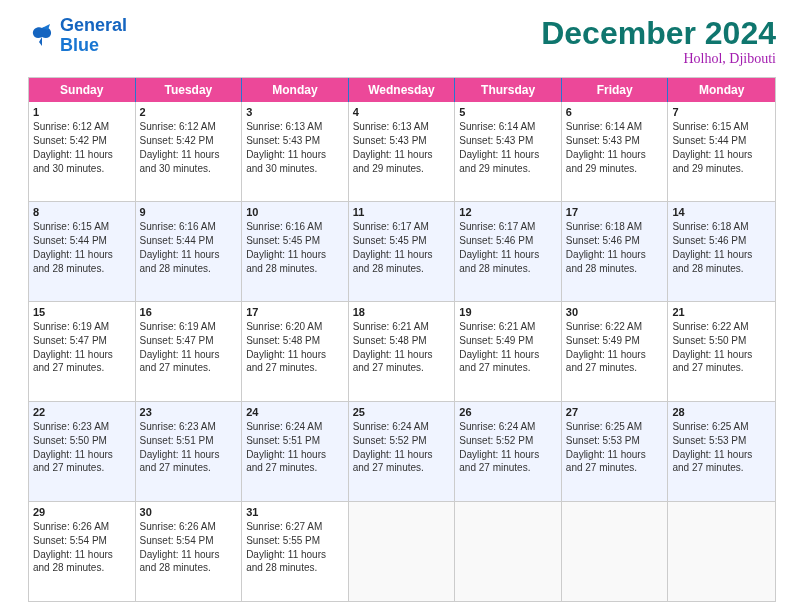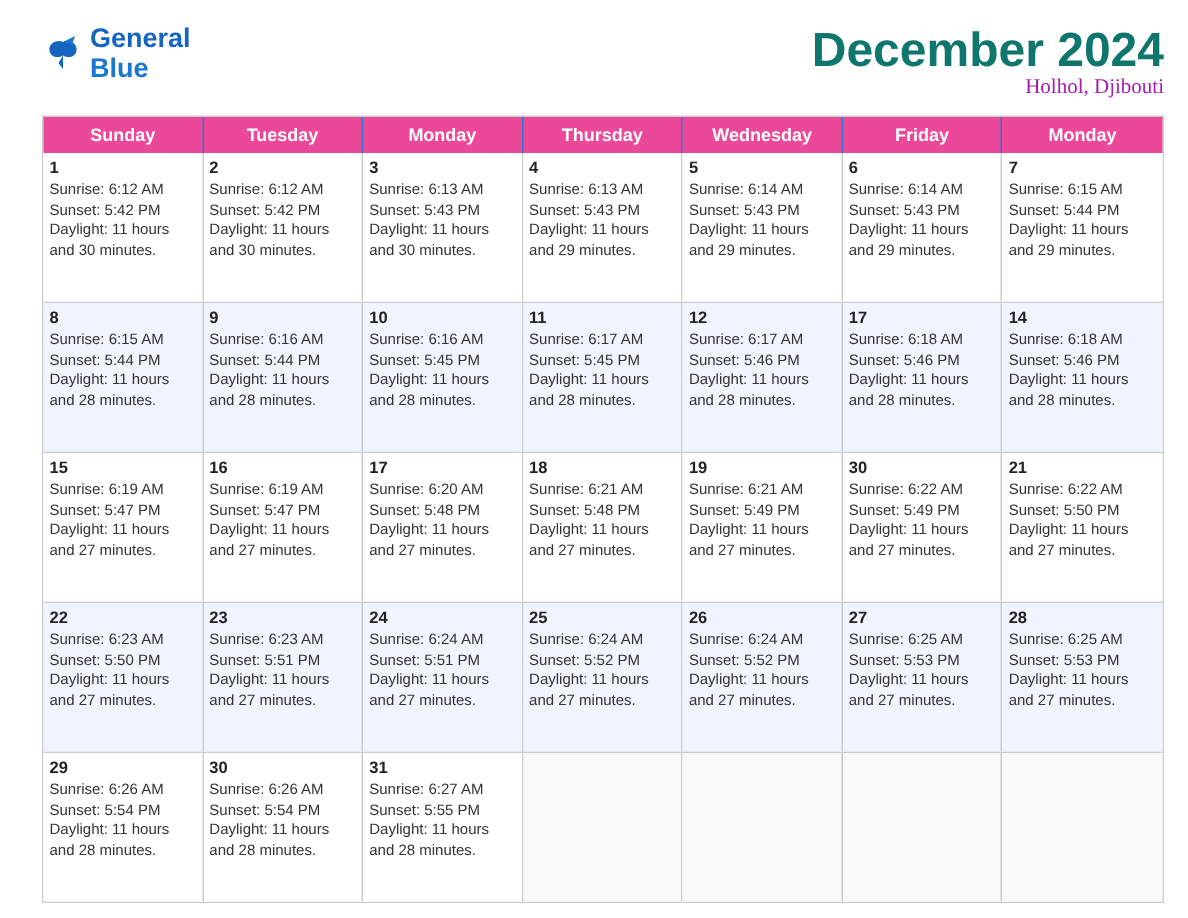--- a/index.html
+++ b/index.html
@@ -132,22 +132,22 @@
       <div class="month-title">December 2024</div>
       <div class="location">Holhol, Djibouti</div>
     </div>
   </div>
 
   <div class="calendar">
     <div class="cal-header">
     <div class="cal-header-cell">Sunday</div>
         <div class="cal-header-cell">Tuesday</div>
         <div class="cal-header-cell">Monday</div>
+        <div class="cal-header-cell">Wednesday</div>
         <div class="cal-header-cell">Thursday</div>
-        <div class="cal-header-cell">Wednesday</div>
         <div class="cal-header-cell">Friday</div>
         <div class="cal-header-cell">Monday</div>
       </div>
     <div class="cal-body">
     <div class="cal-row">
           <div class="cal-cell">
           <span class="day-num">1</span>
           <span class="cell-text">Sunrise: 6:12 AM<br>Sunset: 5:42 PM<br>Daylight: 11 hours and 30 minutes.</span>
         </div>
           <div class="cal-cell">

